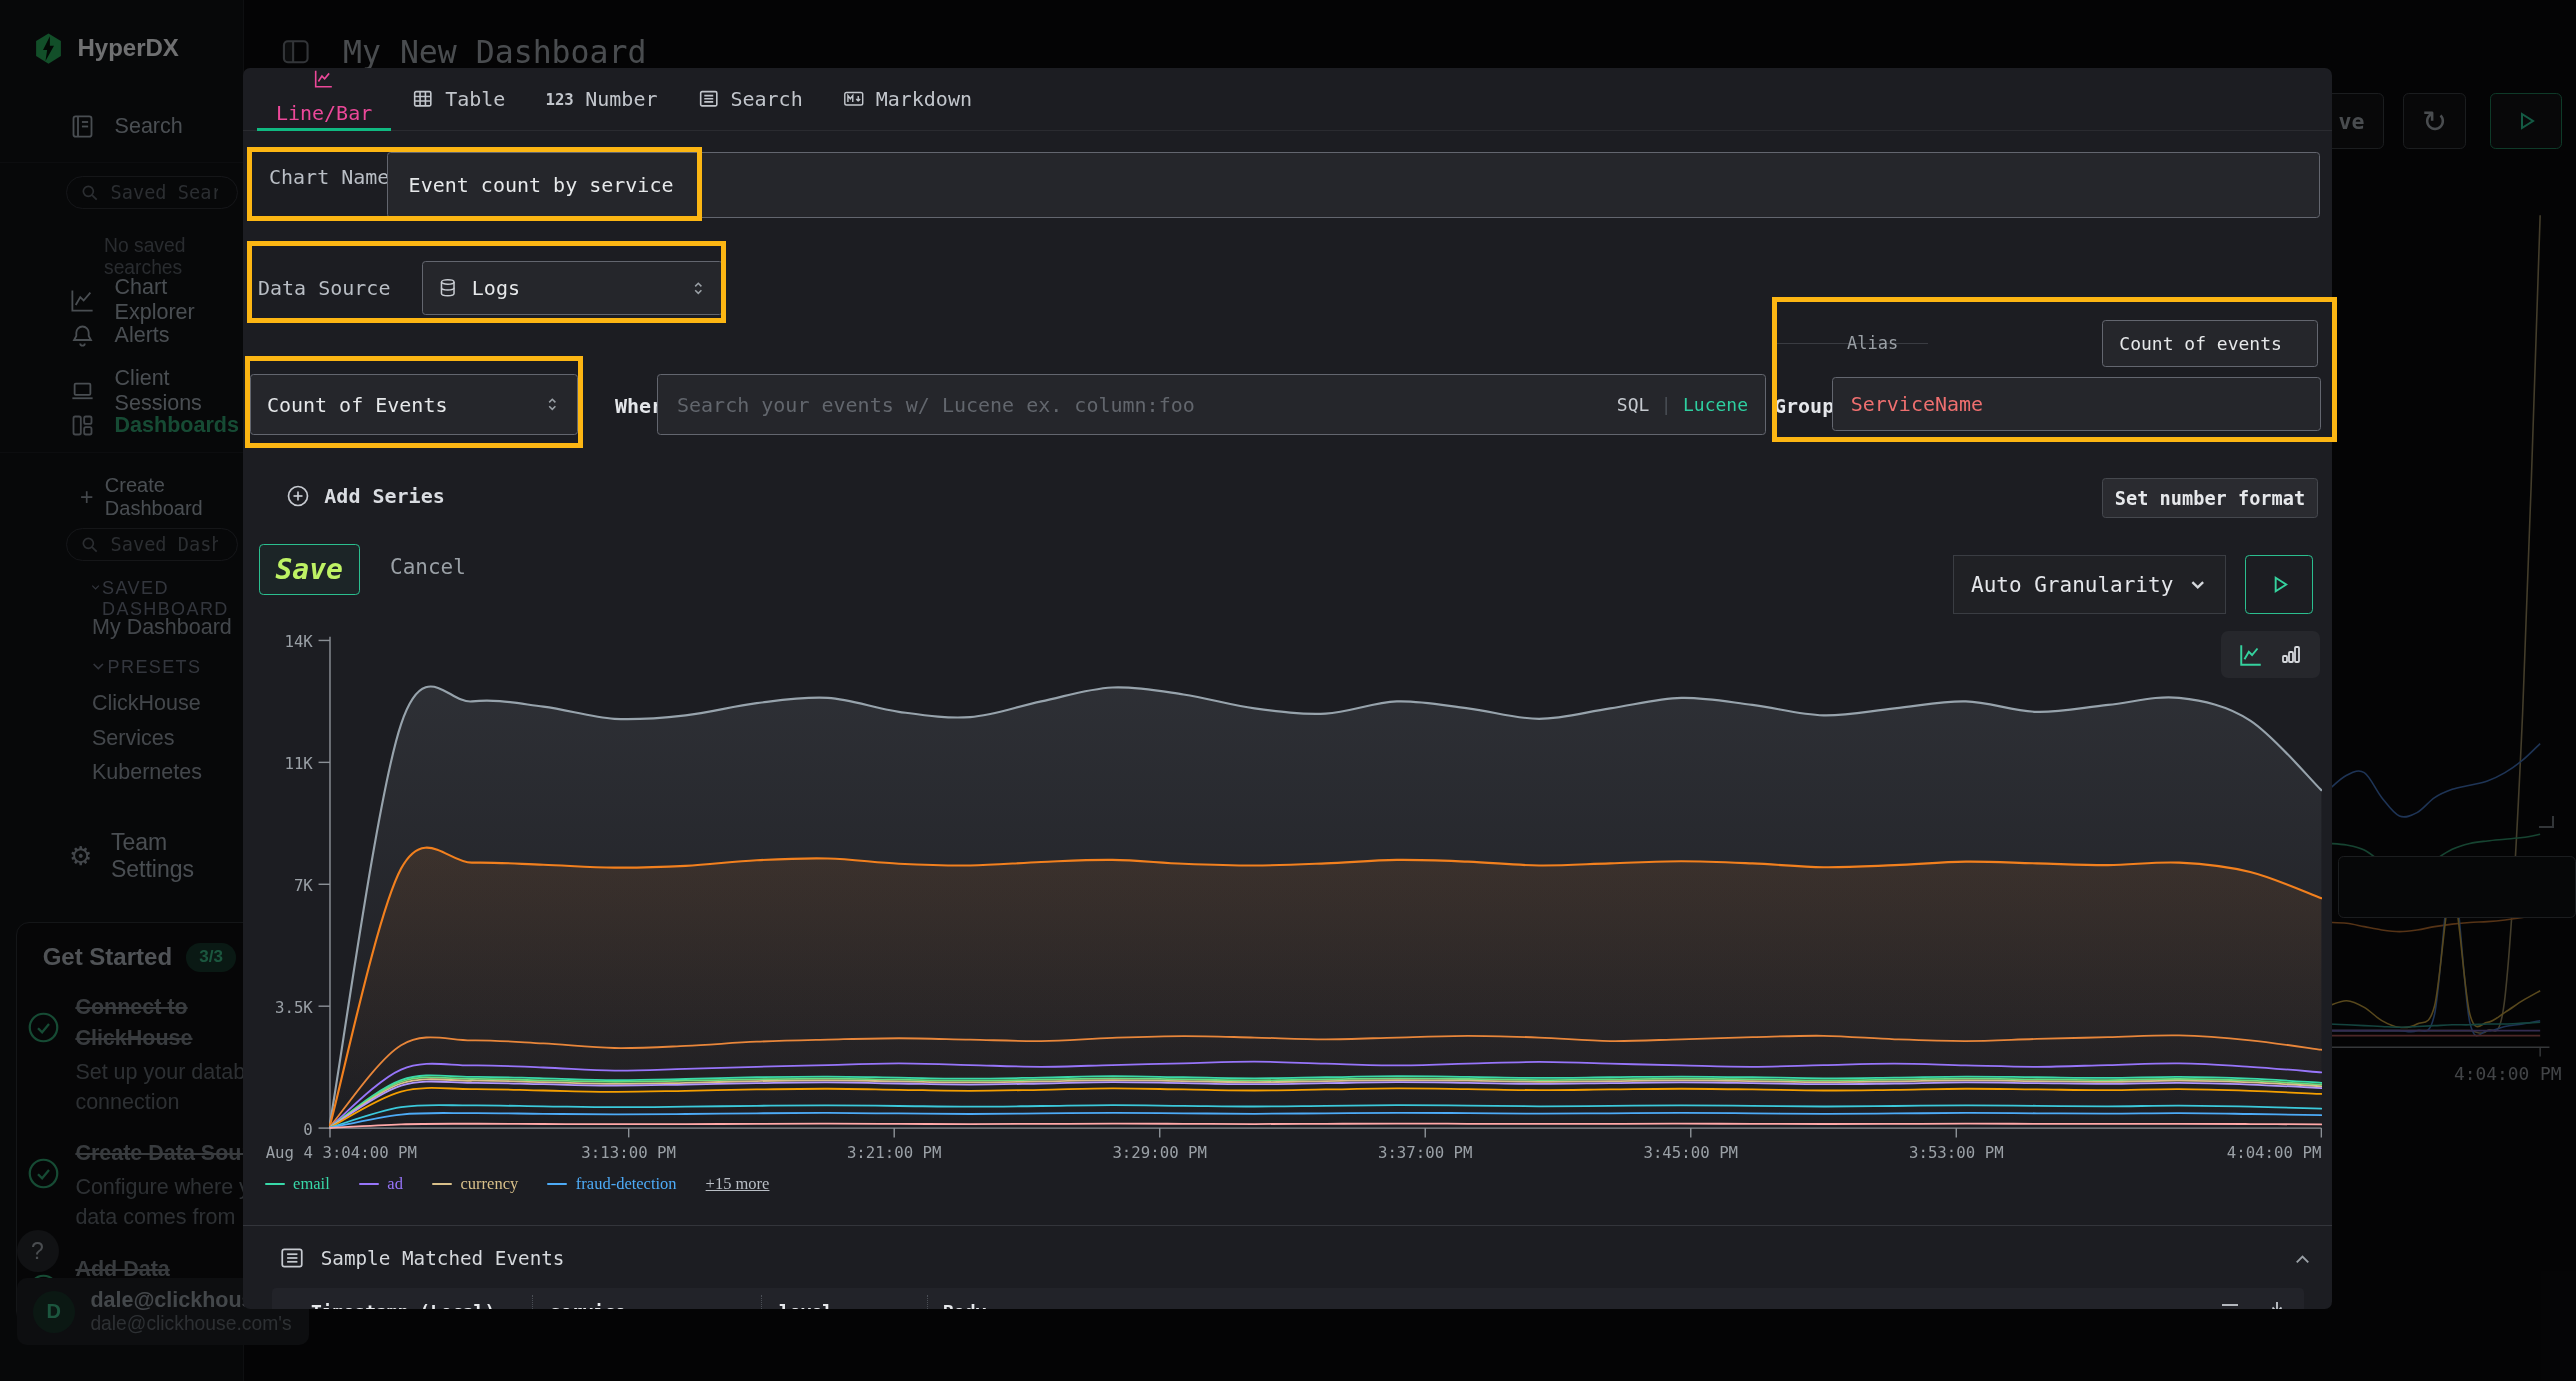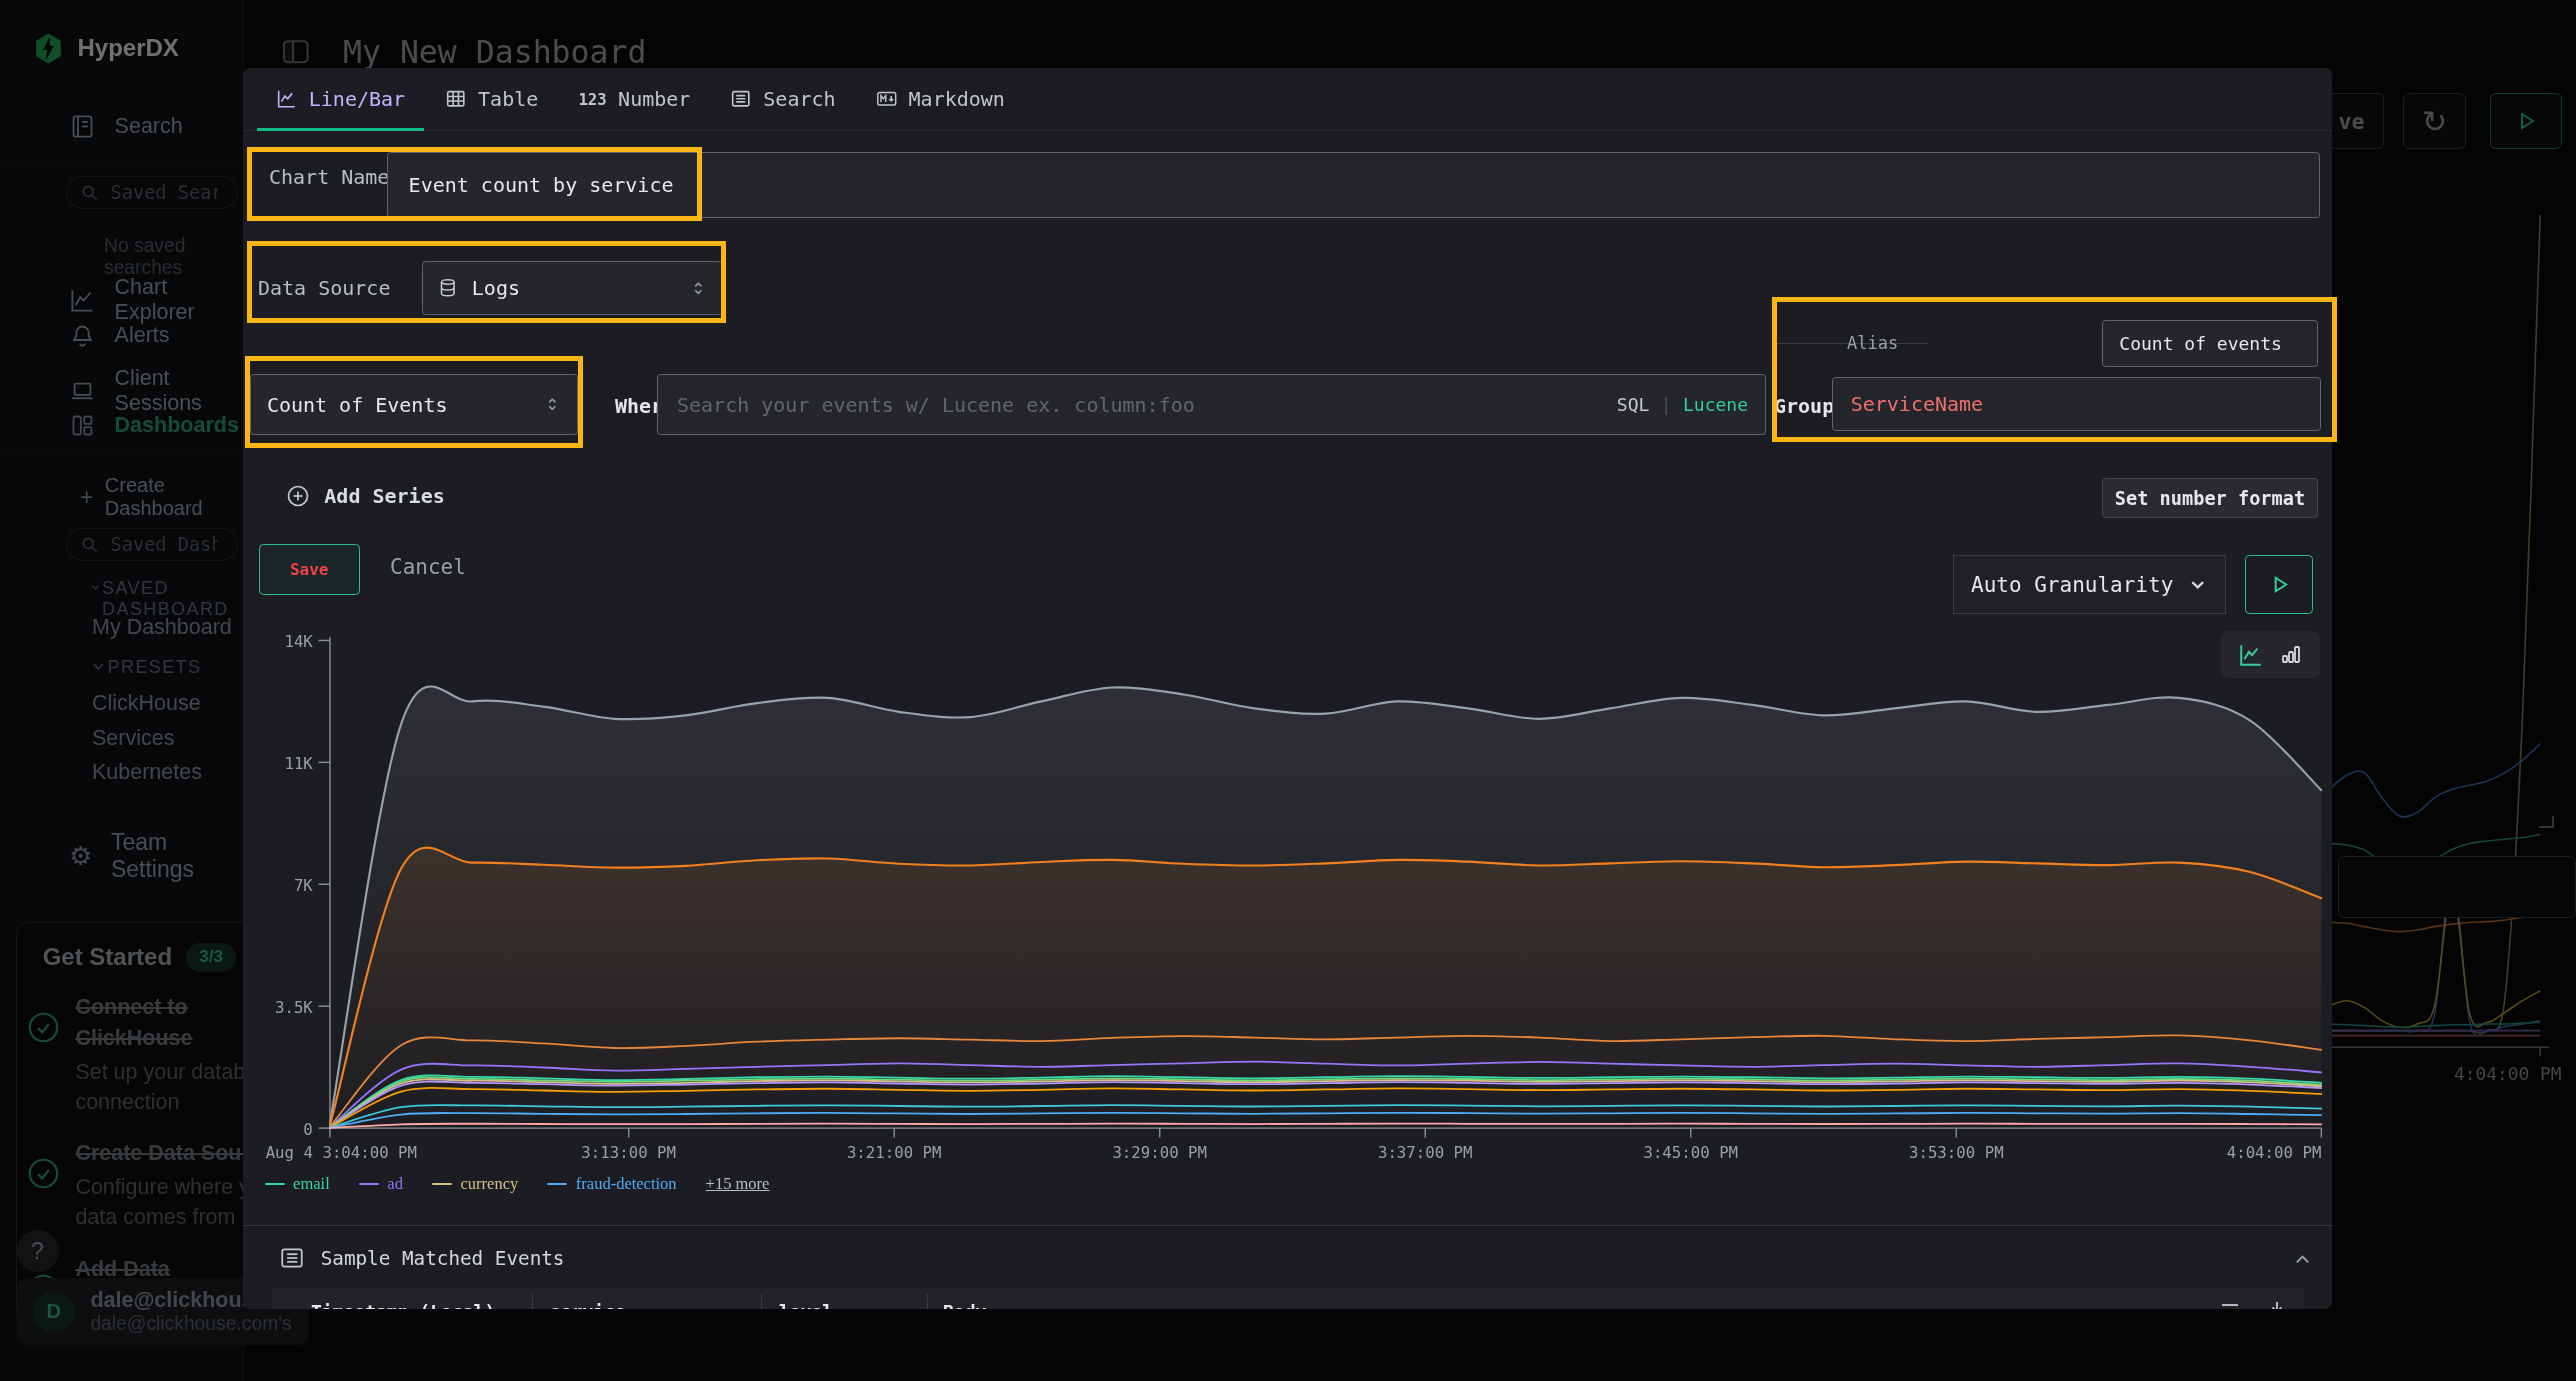--- a/index.html
+++ b/index.html
@@ -52,31 +52,31 @@
   #bg-resize{position:absolute;left:2539px;top:816px;width:13px;height:10px;border-right:2.1px solid #6a7076;border-bottom:2.1px solid #6a7076;}
   
   #overlay{position:absolute;inset:0;background:rgba(0,0,0,0.52);z-index:20;}
   
   #modal{position:absolute;left:243px;top:68px;width:2089px;height:1241px;background:#1c1d22;border-radius:7.2px;
     z-index:30;overflow:hidden;}
   #tabbar{position:absolute;left:0;top:0;width:2089px;height:63px;border-bottom:1.4px solid #2a2b30;
     display:flex;align-items:stretch;padding-left:14.3px;box-sizing:border-box;}
   .tab{position:relative;display:flex;align-items:center;gap:11.4px;padding:0 18.6px;margin-right:2.9px;
     color:#c2c6cc;font-size:20px;}
-  .tab.active{color:#c4b5fd;}
+  .tab.active{color:#ec4899;flex-direction:column;}
   .tab.active::after{content:"";position:absolute;left:0;right:0;bottom:-1.4px;height:3.6px;background:#10b981;}
   .flabel{color:#b9bec5;font-size:20px;}
   .inp{background:#25262b;border:0.7px solid #63666f;border-radius:3.6px;box-sizing:border-box;color:#e6e8ea;
     font-size:20px;font-family:"DejaVu Sans Mono",monospace;display:flex;align-items:center;}
   input.raw{background:transparent;border:none;outline:none;color:#e6e8ea;font-size:20px;width:100%;
     font-family:"DejaVu Sans Mono",monospace;}
   input.raw::placeholder{color:#62666d;}
   .sel-chev{margin-left:auto;flex:0 0 auto;}
   #save-btn{position:absolute;left:15.7px;top:476px;width:99px;height:49px;border:1.4px solid #2bbf8f;border-radius:4.3px;
-    background:rgba(43,191,143,0.05);color:#ef4444;font-size:16px;font-weight:bold;display:flex;align-items:center;justify-content:center;}
+    background:rgba(43,191,143,0.05);color:#bef264;font-size:28px;font-weight:bold;display:flex;align-items:center;justify-content:center;font-style:italic;}
   #cancel-btn{position:absolute;left:147px;top:487px;color:#9aa0a6;font-size:21px;}
   #numfmt-btn{position:absolute;left:1859px;top:410px;width:216px;height:40px;background:#2a2b30;border:0.7px solid #45484e;
     border-radius:3.6px;color:#e6e8eb;font-size:18.6px;font-weight:bold;display:flex;align-items:center;justify-content:center;box-sizing:border-box;}
   #granularity{position:absolute;left:1710px;top:487px;width:273px;height:59px;background:#202125;border:0.7px solid #3a3d43;
     border-radius:0;display:flex;align-items:center;justify-content:space-between;padding:0 17px;box-sizing:border-box;
     color:#e4e6ea;font-size:21px;}
   #run-btn{position:absolute;left:2002px;top:487px;width:68px;height:59px;border:1.4px solid #2bbf8f;border-radius:4.3px;
     box-sizing:border-box;display:flex;align-items:center;justify-content:center;}
   #chart-toggle{position:absolute;left:1978px;top:563px;width:99px;height:47px;background:#26272c;border-radius:7.2px;
     display:flex;align-items:center;justify-content:center;gap:15.7px;z-index:2;}

